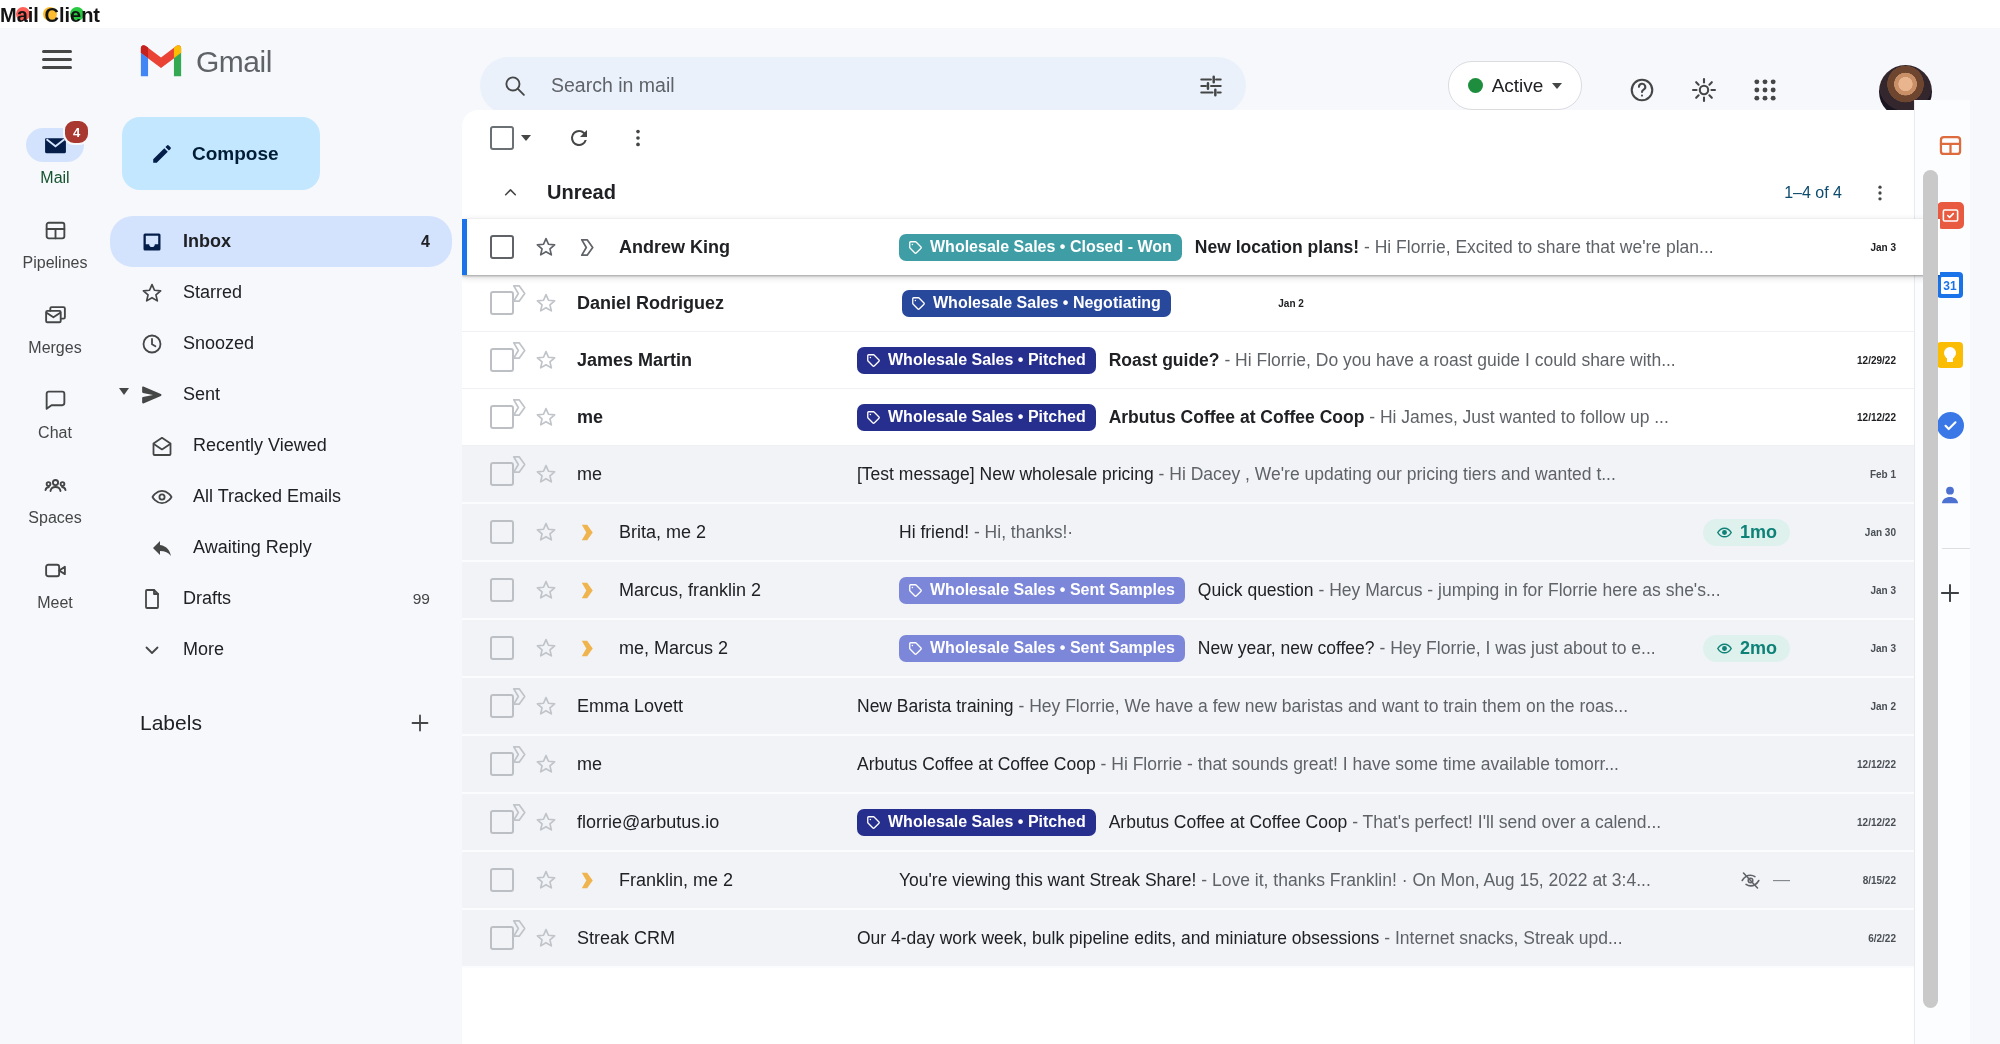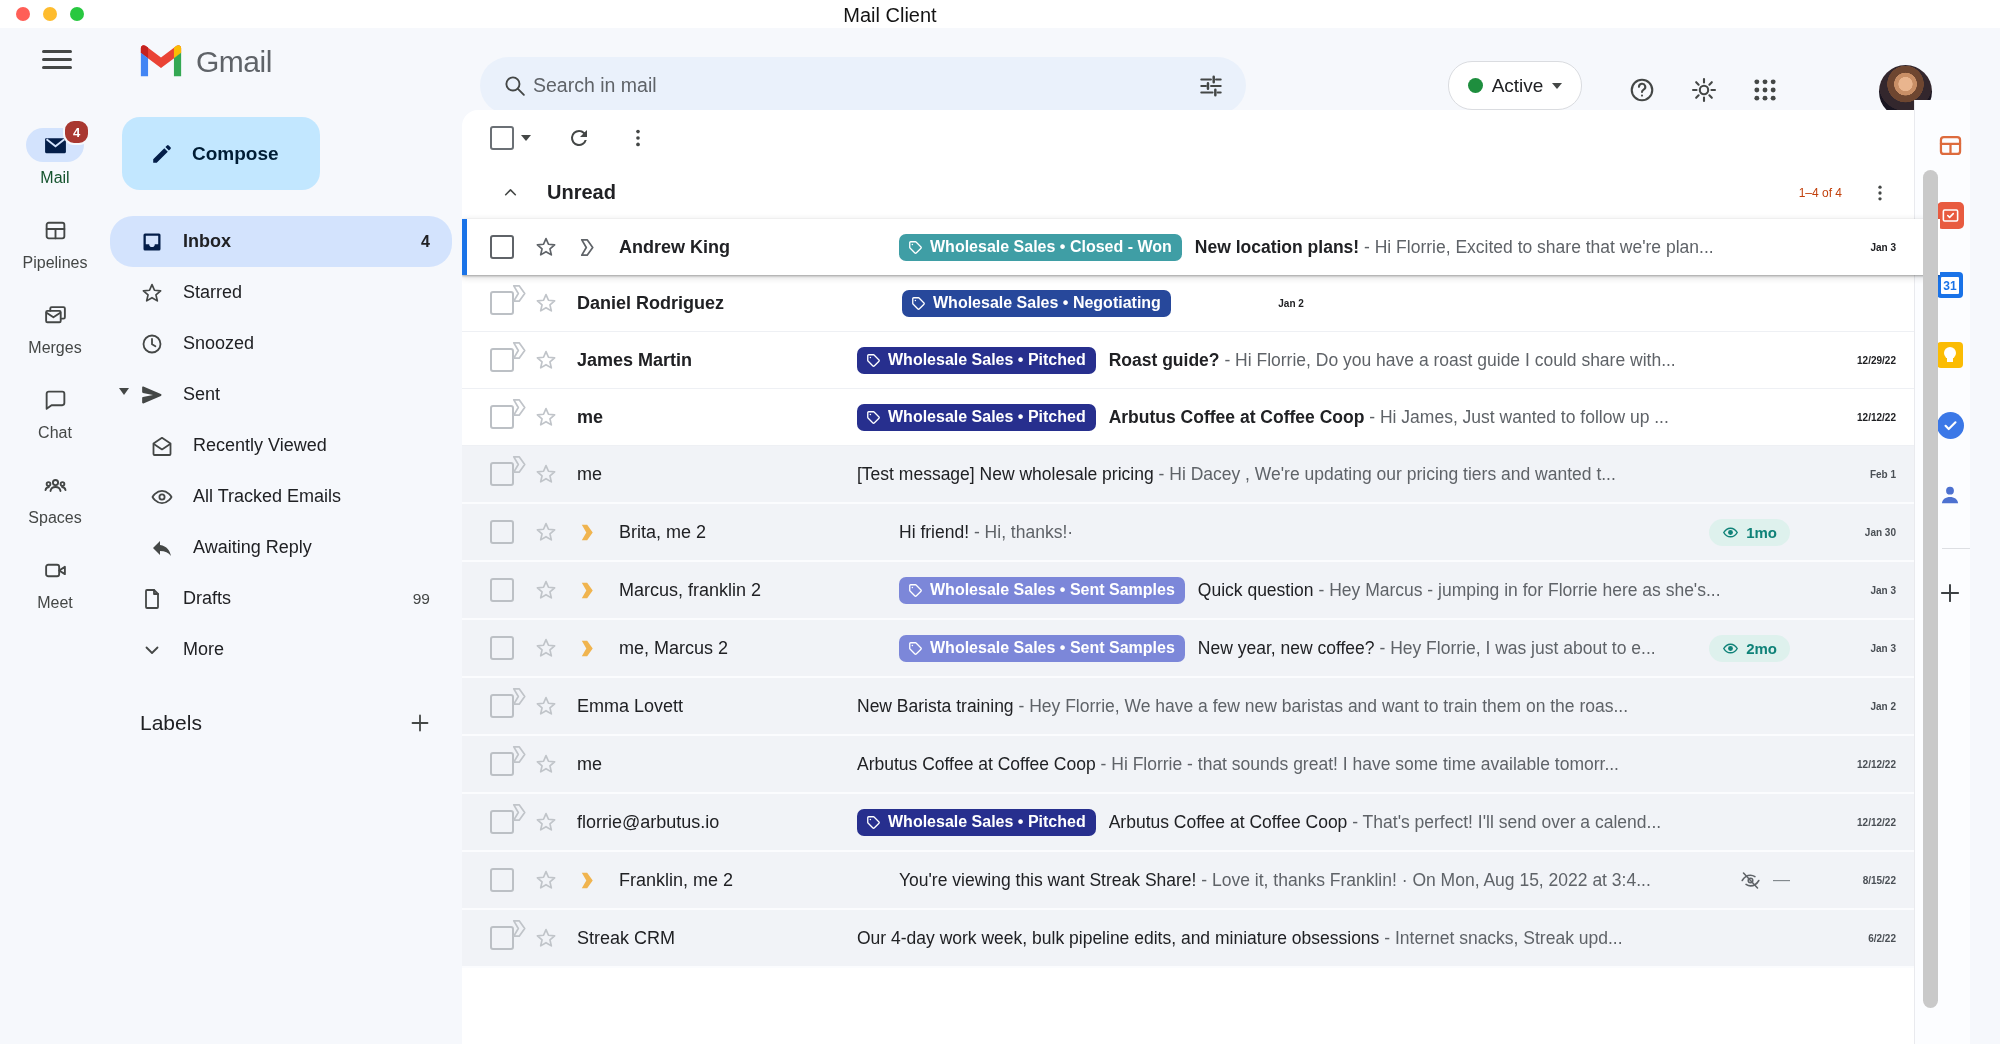--- a/index.html
+++ b/index.html
@@ -10,34 +10,34 @@
   }
   .ic{display:inline-flex;flex:none}
   .ic svg{width:100%;height:100%;display:block}
 
   
   #titlebar{position:absolute;left:0;top:0;width:2000px;height:28px;background:#FFFFFF;z-index:10}
   .light{position:absolute;top:7px;width:14px;height:14px;border-radius:50%}
   #light-close{left:16px;background:#FF5F57}
   #light-min{left:43px;background:#FEBC2E}
   #light-max{left:70px;background:#28C840}
-  #window-title{position:absolute;top:4px;left:0;width:1780px;text-align:center;
-    font-size:20px;font-weight:400;color:#141414}
+  #window-title{position:absolute;top:4px;left:0;width:1780px;text-align:left;
+    font-size:20px;font-weight:700;color:#141414}
 
   
   #hamburger{position:absolute;left:42px;top:50px;width:30px;height:24px;cursor:pointer}
   #hamburger i{display:block;height:3px;background:#444746;border-radius:2px;margin-bottom:5px}
   #gmail-logo{position:absolute;left:138px;top:44px;display:flex;align-items:center;gap:12px}
   #gmail-logo .mark{width:46px;height:35px}
   #gmail-logo .word{font-size:30px;color:#5F6368;letter-spacing:-.5px}
 
   #searchbar{position:absolute;left:480px;top:57px;width:766px;height:57px;background:#EAF1FB;
     border-radius:29px;display:flex;align-items:center;padding:0 22px;box-sizing:border-box}
   #searchbar .ic{width:25px;height:25px;color:#444746}
-  #search-input{flex:1;border:none;background:transparent;outline:none;margin-left:4px;
+  #search-input{flex:1;border:none;background:transparent;outline:none;margin-left:22px;
     font-size:19.5px;font-family:inherit;color:#202124}
   #search-input::placeholder{color:#5F6368;opacity:1}
 
   #status-pill{position:absolute;left:1448px;top:61px;width:132px;height:47px;background:#fff;
     border:1.5px solid #DADCE0;border-radius:24px;display:flex;align-items:center;
     justify-content:center;gap:9px;cursor:pointer}
   #status-dot{width:15px;height:15px;border-radius:50%}
   #status-label{font-size:19px;color:#202124}
   .caret{width:0;height:0;border:5px solid transparent;border-top:6px solid #444746;margin-top:5px}
 
@@ -85,21 +85,21 @@
     border-radius:16px 16px 0 0;overflow:hidden}
   #list-toolbar{height:56px;display:flex;align-items:center;padding-left:28px}
   .cb{width:20px;height:20px;border:2px solid #6B7075;border-radius:3px;flex:none;cursor:pointer}
   #toolbar-caret{margin-left:7px;cursor:pointer}
   #refresh-btn{margin-left:36px;width:24px;height:24px;color:#444746;cursor:pointer}
   #toolbar-kebab{margin-left:36px;width:22px;height:22px;color:#444746;cursor:pointer}
 
   .section-header{height:53px;display:flex;align-items:center;padding:0 50px 0 38px}
   .section-header .chev{width:21px;height:21px;color:#444746;margin-right:26px;cursor:pointer}
   .section-title{font-size:20px;font-weight:700;color:#202124}
-  .section-range{margin-left:auto;font-size:12px;color:#c2410c}
+  .section-range{margin-left:auto;font-size:16px;color:#0c4a6e}
   .section-kebab{margin-left:28px;width:20px;height:20px;color:#444746;cursor:pointer}
   #section-else .section-header{margin-top:21px;height:58px}
 
   .row{height:56px;display:flex;align-items:center;padding:0 44px 0 28px;position:relative;cursor:pointer}
   .row.unread{background:#fff;border-bottom:1px solid #EEF0F4}
   .row.read{background:#F1F3F7;border-bottom:2px solid #FBFCFE}
   .row.focused{box-shadow:0 1px 2px rgba(0,0,0,.28),0 2px 7px rgba(0,0,0,.18);z-index:2;border-bottom:none}
   .row.focused::before{content:"";position:absolute;left:0;top:0;bottom:0;width:5px;background:#1A73E8}
   .row .cb{border-color:#BCC0C5}
   .row.focused .cb{border-color:#5F6368}
@@ -113,21 +113,21 @@
   .row.unread .sender{font-weight:700}
   .badge{display:inline-flex;align-items:center;gap:7px;color:#fff;font-size:16px;font-weight:700;
     height:27px;padding:0 10px 0 9px;border-radius:7px;margin-right:13px;flex:none;cursor:pointer}
   .badge .ic{width:15px;height:15px;color:#fff}
   .row .content{flex:1;min-width:0;font-size:17.5px;white-space:nowrap;overflow:hidden}
   .row .subject{color:#202124}
   .row.unread .subject{font-weight:700}
   .row .snippet, .row .sep{color:#5F6368}
   .row .meta{flex:none;display:flex;align-items:center;margin-left:14px}
   .viewpill{display:inline-flex;align-items:center;gap:7px;background:#DEF1ED;color:#0F8278;
-    font-weight:700;font-size:15px;height:27px;padding:0 13px;border-radius:14px}
+    font-weight:700;font-size:18px;height:27px;padding:0 13px;border-radius:14px}
   .viewpill .ic{width:17px;height:17px}
   .viewoff{display:inline-flex;align-items:center;gap:12px;color:#5F6368}
   .viewoff .ic{width:21px;height:21px}
   .viewoff .dash{color:#80868B;font-size:17px}
   .row .date{width:90px;text-align:right;font-size:10px;flex:none;margin-left:16px}
   .row.unread .date{font-weight:700;color:#202124}
   .row.read .date{font-weight:600;color:#4A4F55}
 
   
   #scrollbar{position:absolute;left:1923px;top:170px;width:15px;height:838px;background:#C9C9C9;

